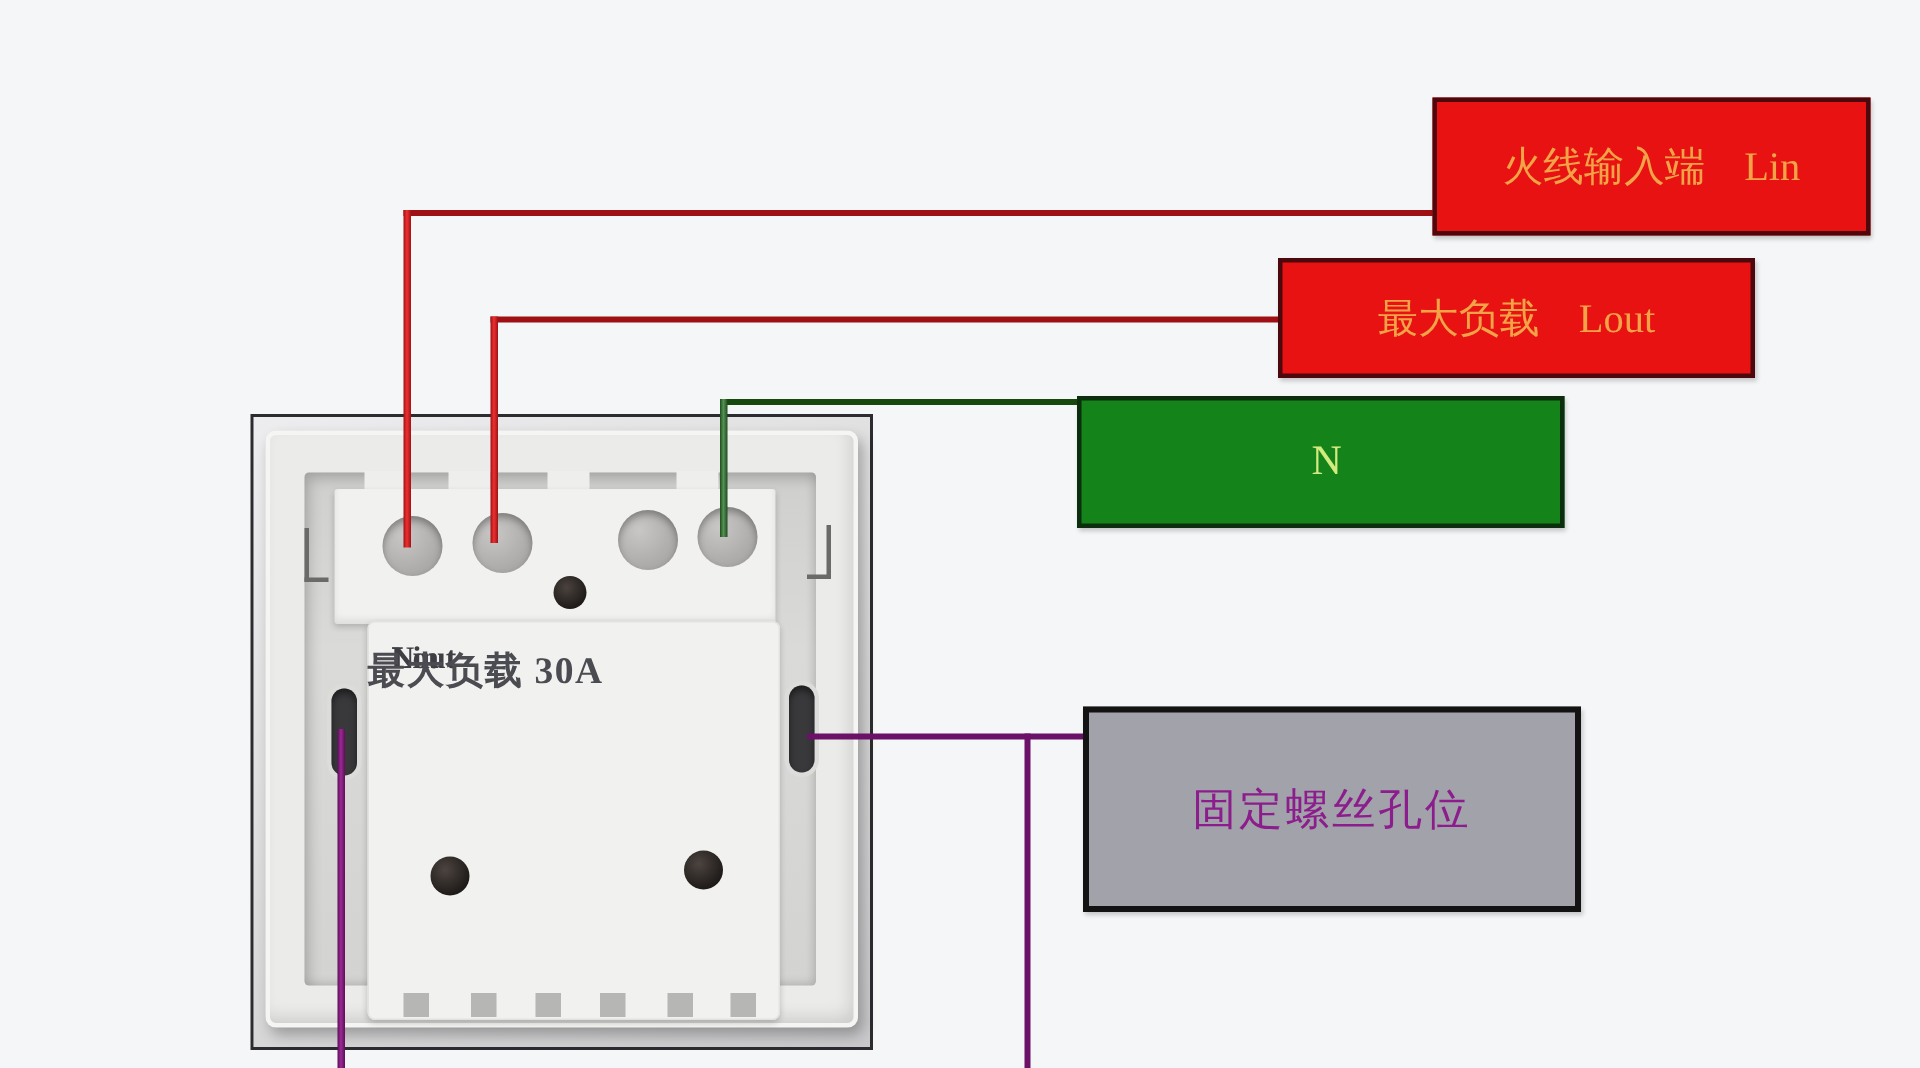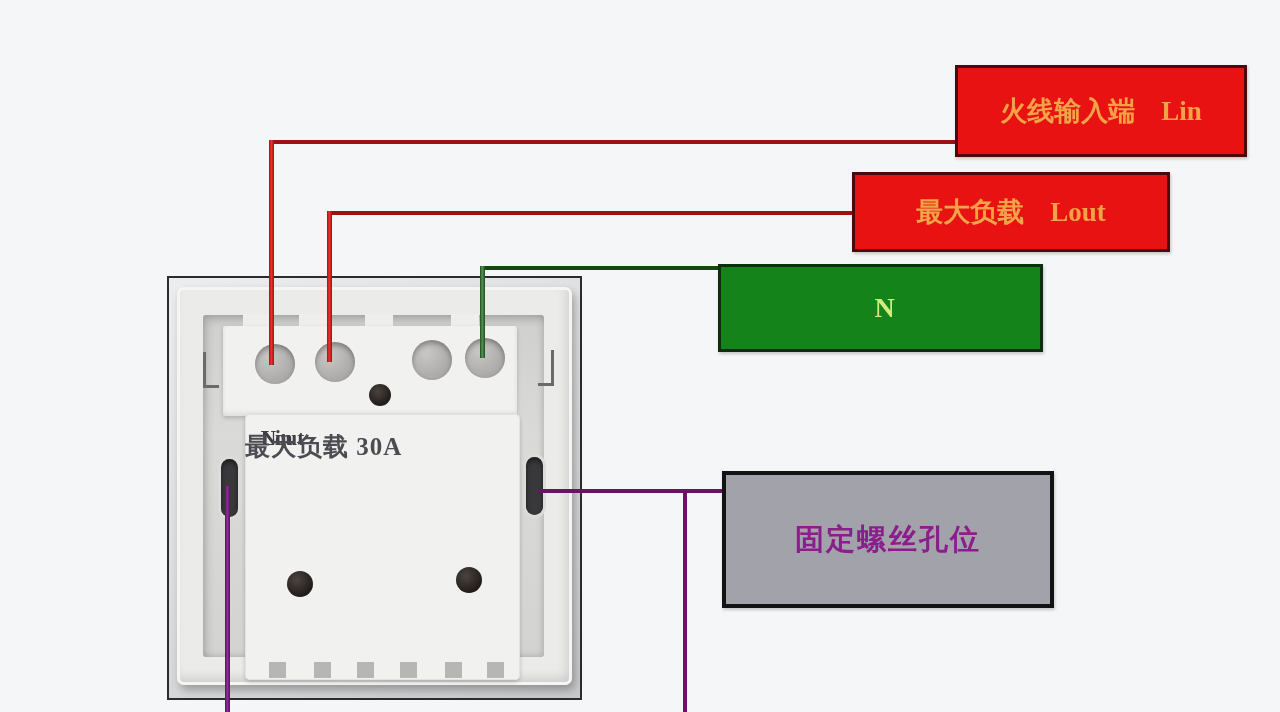--- a/index.html
+++ b/index.html
@@ -51,21 +51,21 @@
   #red2-h{left:327px;top:211px;width:527px;height:4px;background:#9e1013;}
   #red2-v{left:327px;top:211px;width:5px;height:151px;background:linear-gradient(to right,#a01114,#ee3030 45%,#a01114);}
   #green-h{left:480px;top:266px;width:240px;height:4px;background:#17490f;}
   #green-v{left:480px;top:266px;width:5px;height:92px;background:linear-gradient(to right,#1d4d1d,#569155 45%,#1d4d1d);}
   #purple-rh{left:538px;top:489px;width:186px;height:4px;background:#6b1168;}
   #purple-bv{left:683px;top:489px;width:4px;height:223px;background:#6b1168;}
   #purple-lv{left:225px;top:486px;width:5px;height:226px;background:linear-gradient(to right,#5e0d5a,#9a2a94 45%,#5e0d5a);}
 
   
   .callout{position:absolute;z-index:10;display:flex;align-items:center;justify-content:center;
-           font-weight:bold;box-sizing:border-box;}
+           font-weight:normal;box-sizing:border-box;}
   .callout .code{font-family:"Liberation Serif",serif;}
   #co-live-in{left:955px;top:65px;width:292px;height:92px;background:#e81212;border:3px solid #4c080c;
               color:#f2a347;font-size:27px;gap:26px;box-shadow:1px 2px 3px rgba(0,0,0,.2);}
   #co-live-out{left:852px;top:172px;width:318px;height:80px;background:#e81212;border:3px solid #4c080c;
                color:#f2a347;font-size:27px;gap:26px;box-shadow:1px 2px 3px rgba(0,0,0,.2);}
   #co-neutral{left:718px;top:264px;width:325px;height:88px;background:#13831a;border:3px solid #0c2e0e;
               color:#d3eb7e;font-size:28px;box-shadow:1px 2px 3px rgba(0,0,0,.2);}
   #co-neutral .label{letter-spacing:24px;}
   #co-neutral .code{margin-left:8px;}
   #co-screw{left:722px;top:471px;width:332px;height:137px;background:#a2a2aa;border:4px solid #131313;

